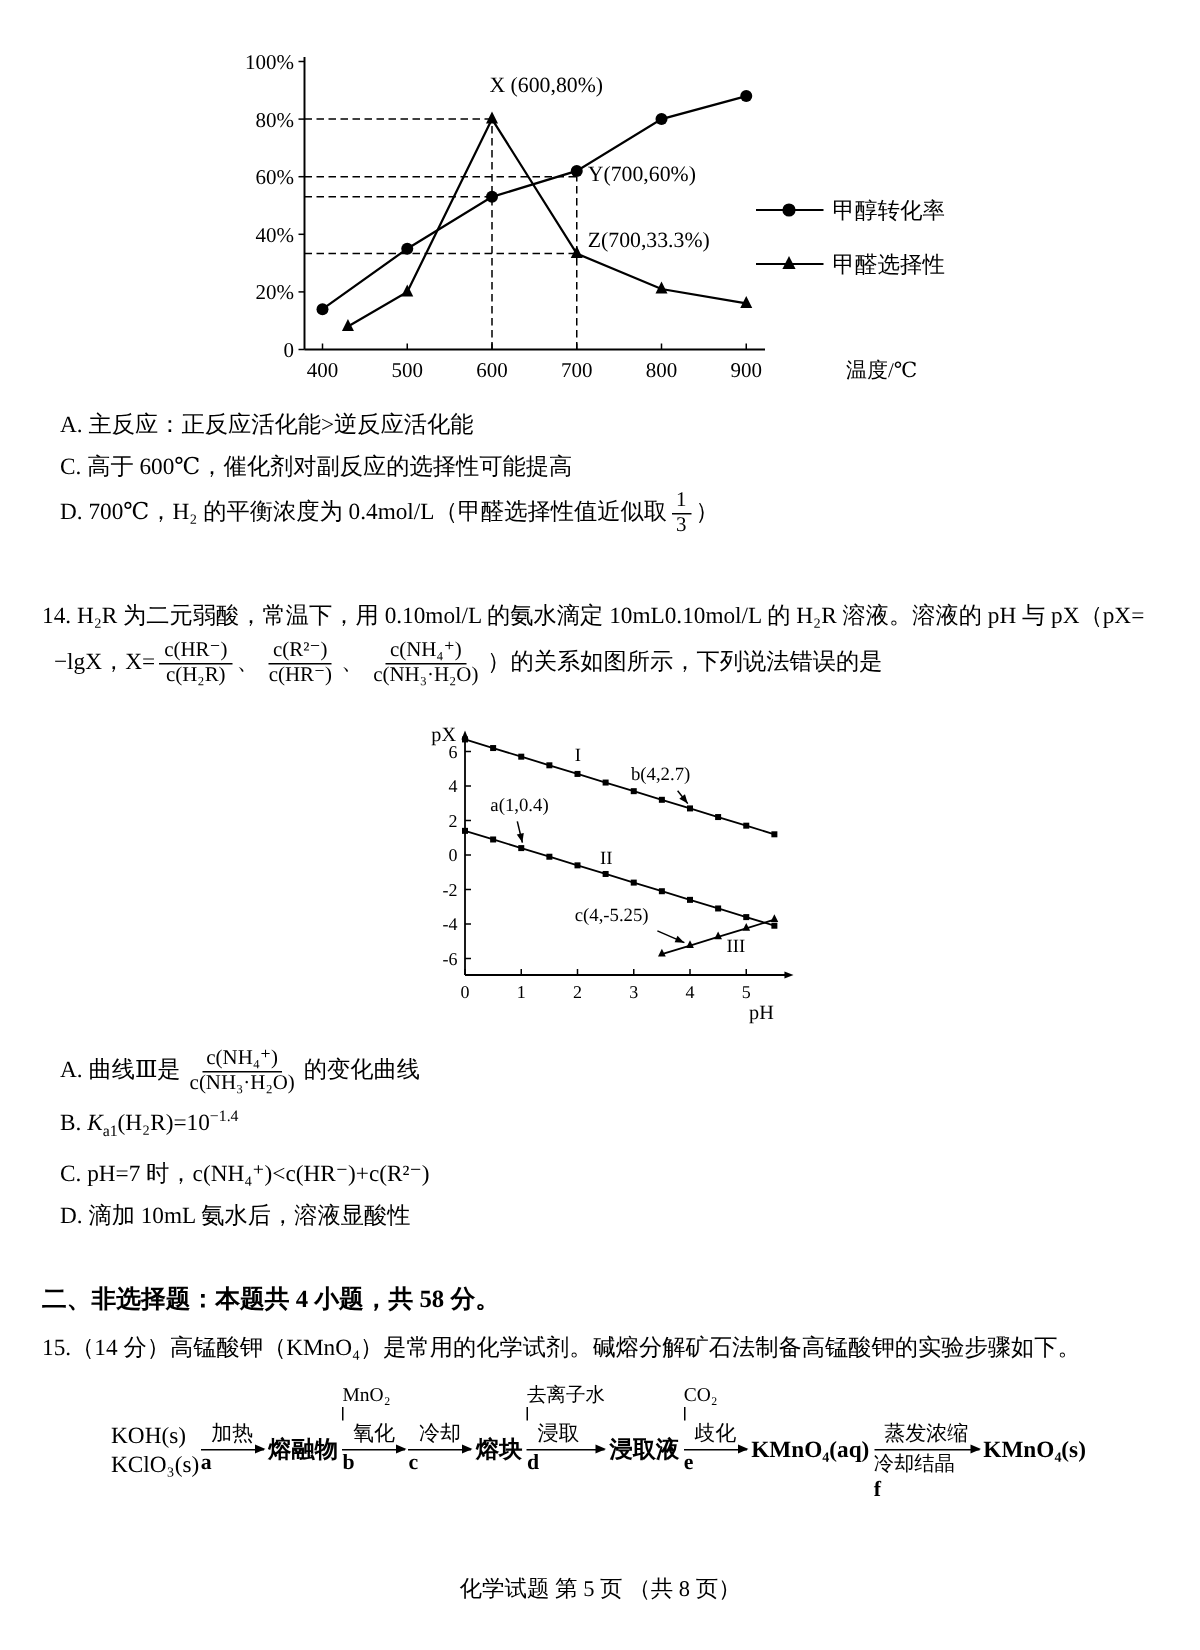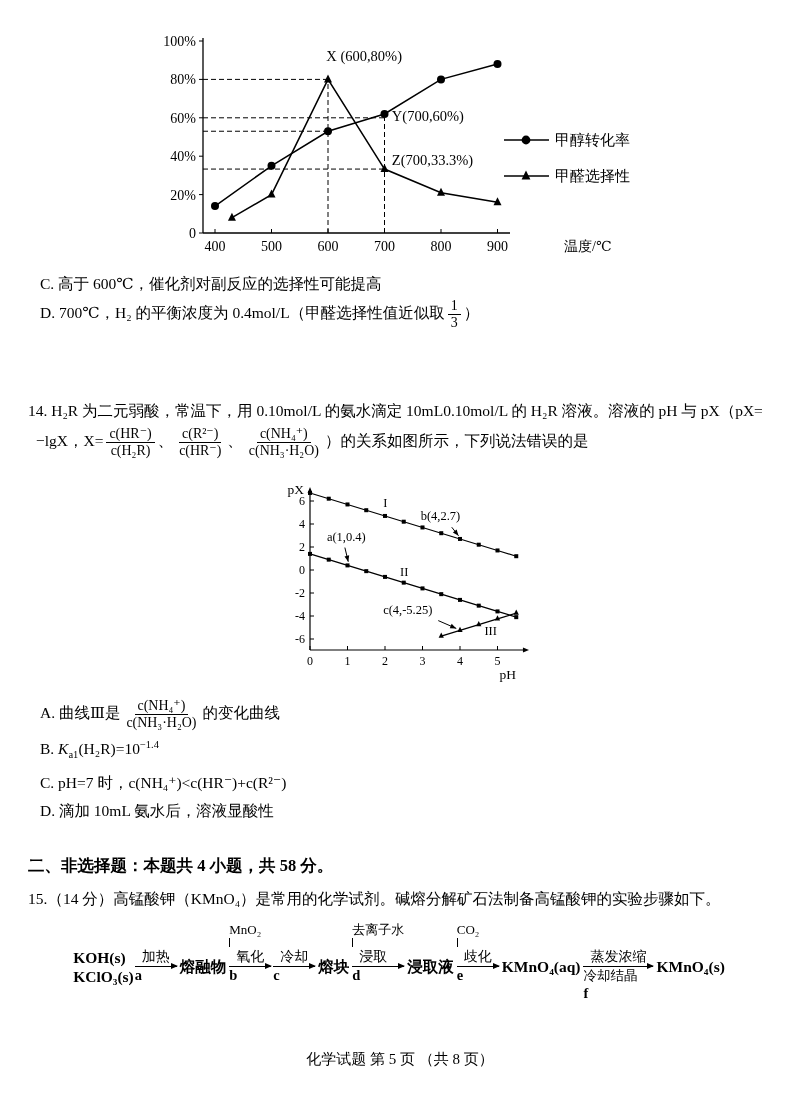--- a/index.html
+++ b/index.html
@@ -13,21 +13,21 @@
   sup{font-size:0.68em}
   i{font-style:italic}
   .frac{display:inline-flex;flex-direction:column;align-items:center;vertical-align:middle;
         margin:0 3px;line-height:1.15;font-size:0.9em;text-align:center}
   .frac .num{border-bottom:1px solid #000;padding:0 3px}
   .frac .den{padding:0 3px}
   .bold{font-weight:bold}
   
   #flow{left:0;top:922px;width:800px;display:flex;justify-content:center;align-items:flex-start}
   .fstart{display:flex;flex-direction:column;align-items:flex-start;padding-top:26px;
-          font-weight:bold;font-size:15.5px;line-height:19px;white-space:nowrap}
+          font-weight:normal;font-size:15.5px;line-height:19px;white-space:nowrap}
   .fnode{font-weight:bold;font-size:15.5px;line-height:19px;padding-top:35px;white-space:nowrap;margin:0 2px}
   .fstep{display:flex;flex-direction:column;align-items:flex-start;margin:0 1px}
   .frow-reagent{height:16px;font-size:13px;line-height:16px;white-space:nowrap}
   .ftick{height:9px;width:0}
   .ftick.show{border-left:1.2px solid #000}
   .frow-top{height:19px;font-size:14px;line-height:19px;white-space:nowrap;padding:0 7px}
   .farrow{height:0;border-top:1.5px solid #000;align-self:stretch;position:relative}
   .farrow::after{content:'';position:absolute;right:-1px;top:-4.4px;width:0;height:0;
                  border-left:7px solid #000;border-top:3.6px solid transparent;border-bottom:3.6px solid transparent}
   .frow-bottom{height:17px;font-size:14.5px;line-height:17px;font-weight:bold;white-space:nowrap}
@@ -93,20 +93,21 @@
       <line x1="346" y1="116" x2="391" y2="116" stroke="#000" stroke-width="1.4"></line>
       <circle cx="368" cy="116" r="4.4" fill="#000"></circle>
       <text x="397" y="121" font-size="15">甲醇转化率</text>
       <line x1="346" y1="152" x2="391" y2="152" stroke="#000" stroke-width="1.4"></line>
       <polygon points="368,146.6 363.6,155.4 372.4,155.4" fill="#000"></polygon>
       <text x="397" y="157" font-size="15">甲醛选择性</text>
     </svg>
 </div>
 
 <div class="abs" style="left:40px;top:270px">
+  <div class="opt">A. 主反应：正反应活化能&gt;逆反应活化能</div>
   <div class="opt">C. 高于 600℃，催化剂对副反应的选择性可能提高</div>
   <div class="opt">D. 700℃，H₂ 的平衡浓度为 0.4mol/L（甲醛选择性值近似取<span class="frac">
         <span class="num">1</span>
         <span class="den">3</span>
       </span>）</div>
 </div>
 
 <div class="abs para" style="left:28px;top:398px">14. H₂R 为二元弱酸，常温下，用 0.10mol/L 的氨水滴定 10mL0.10mol/L 的 H₂R 溶液。溶液的 pH 与 pX（pX=</div>
 <div class="abs para" style="left:36px;top:426px">−lgX，X=<span class="frac">
       <span class="num">c(HR⁻)</span>

